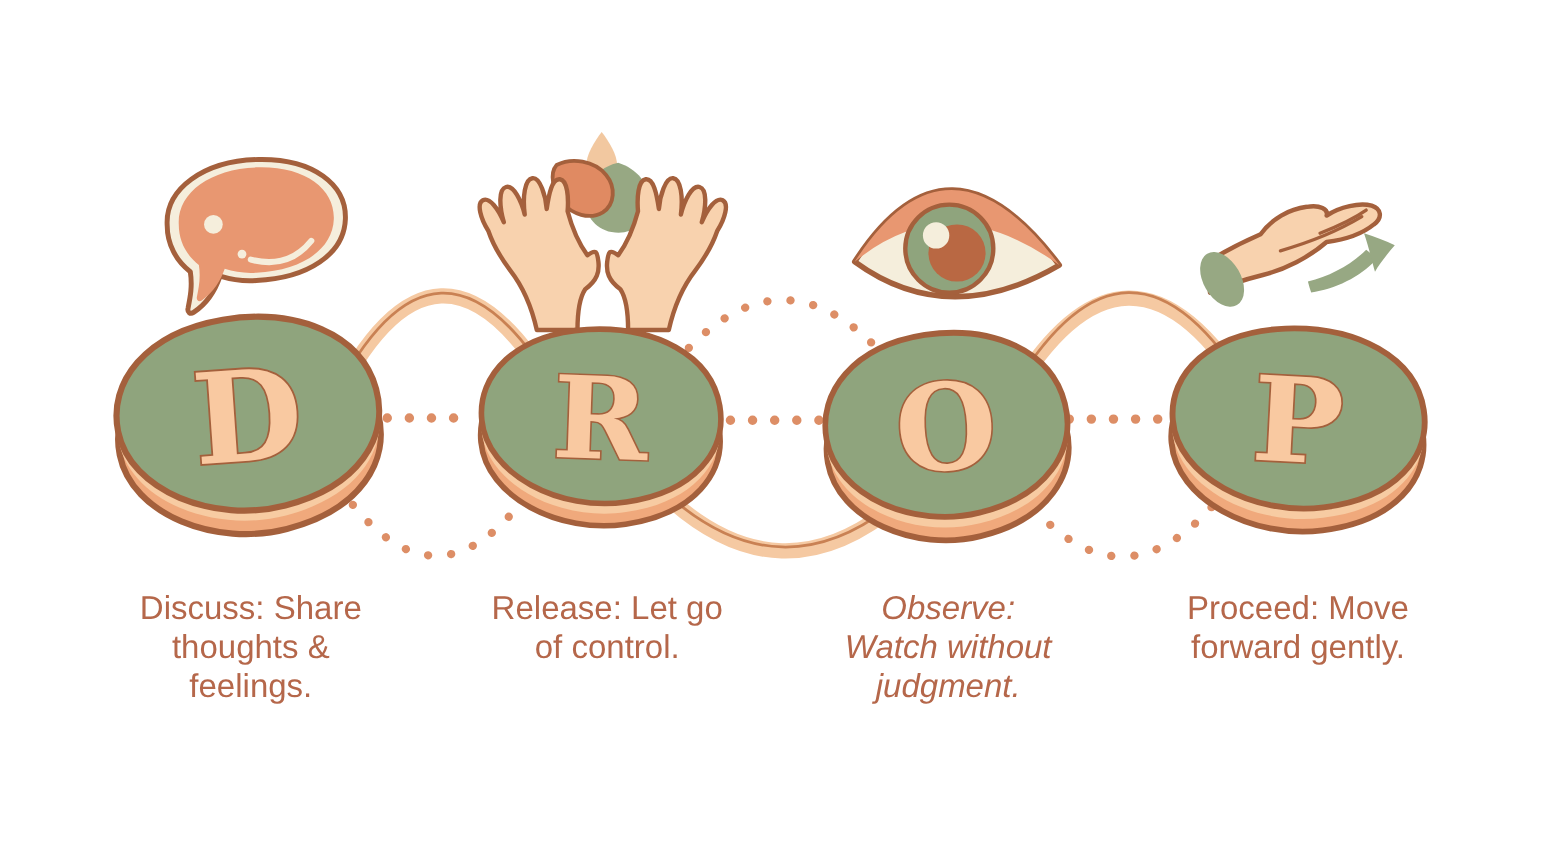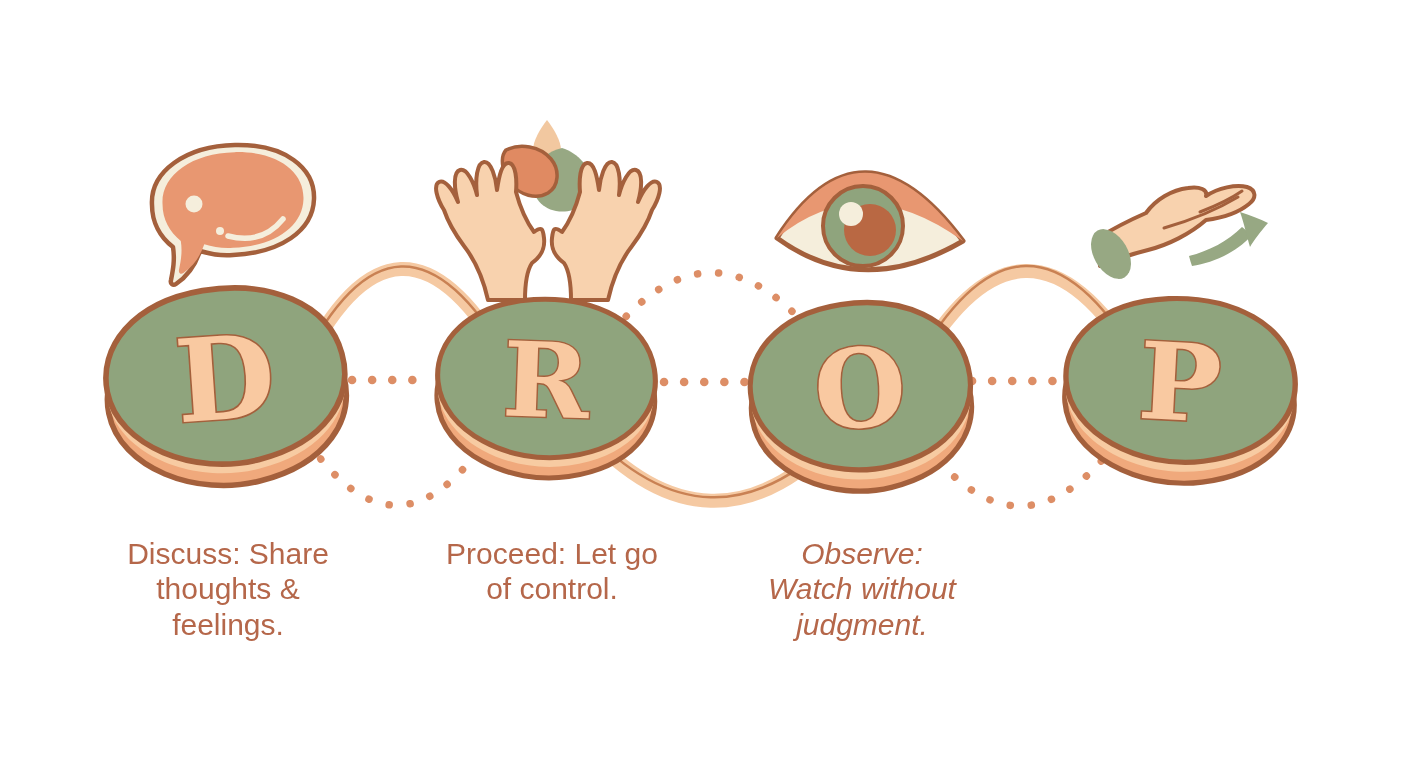--- a/index.html
+++ b/index.html
@@ -149,19 +149,21 @@
         <use href="#pebble" class="stone-mid" transform="translate(0,10)"></use>
         <use href="#pebble" class="stone-top"></use>
         <text class="stone-letter" y="40">P</text>
       </g>
     </g>
   </svg>
 
   <div class="caption" style="left:58px;  width:340px;">Discuss: Share
 thoughts &amp;
 feelings.</div>
-  <div class="caption" style="left:387px; width:330px;">Proceed: Let go
+  <div class="caption" style="left:387px; width:330px;">Release: Let go
 of control.</div>
   <div class="caption" style="left:697px; width:330px;font-style:italic;">Observe:
 Watch without
 judgment.</div>
+  <div class="caption" style="left:1015px;width:330px;">Proceed: Move
+forward gently.</div>
 
 </div>
 
 </body></html>

